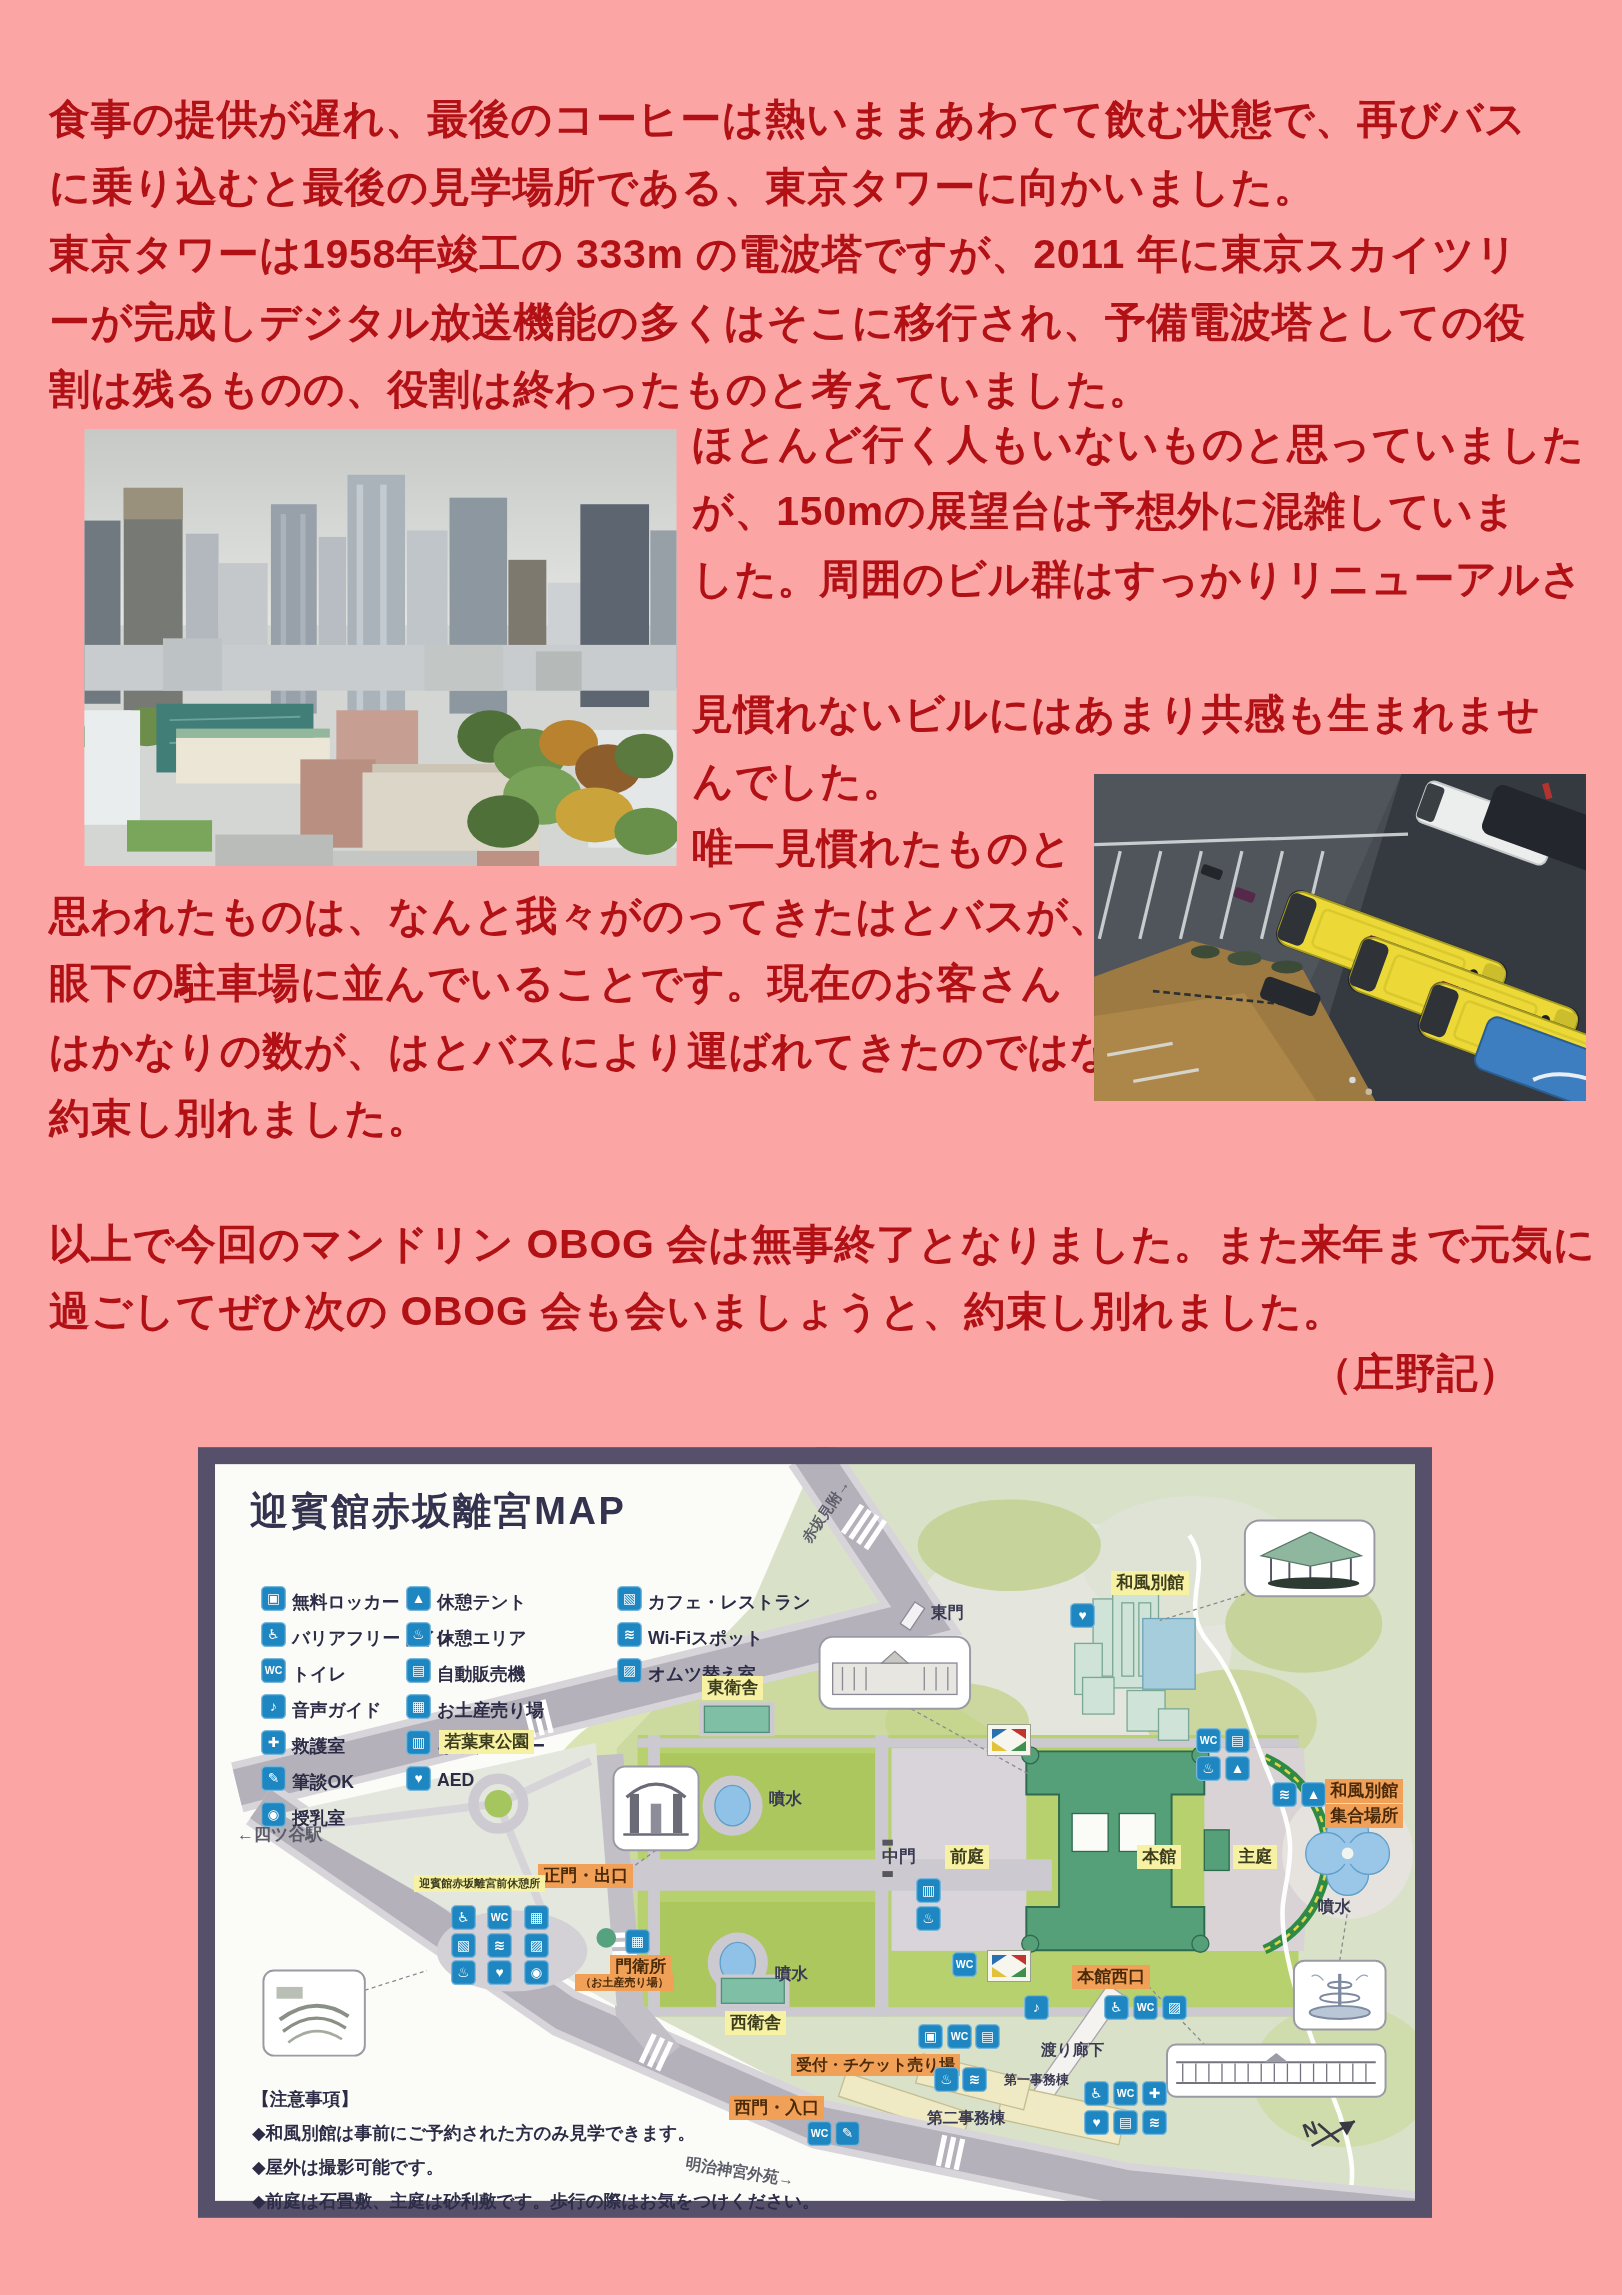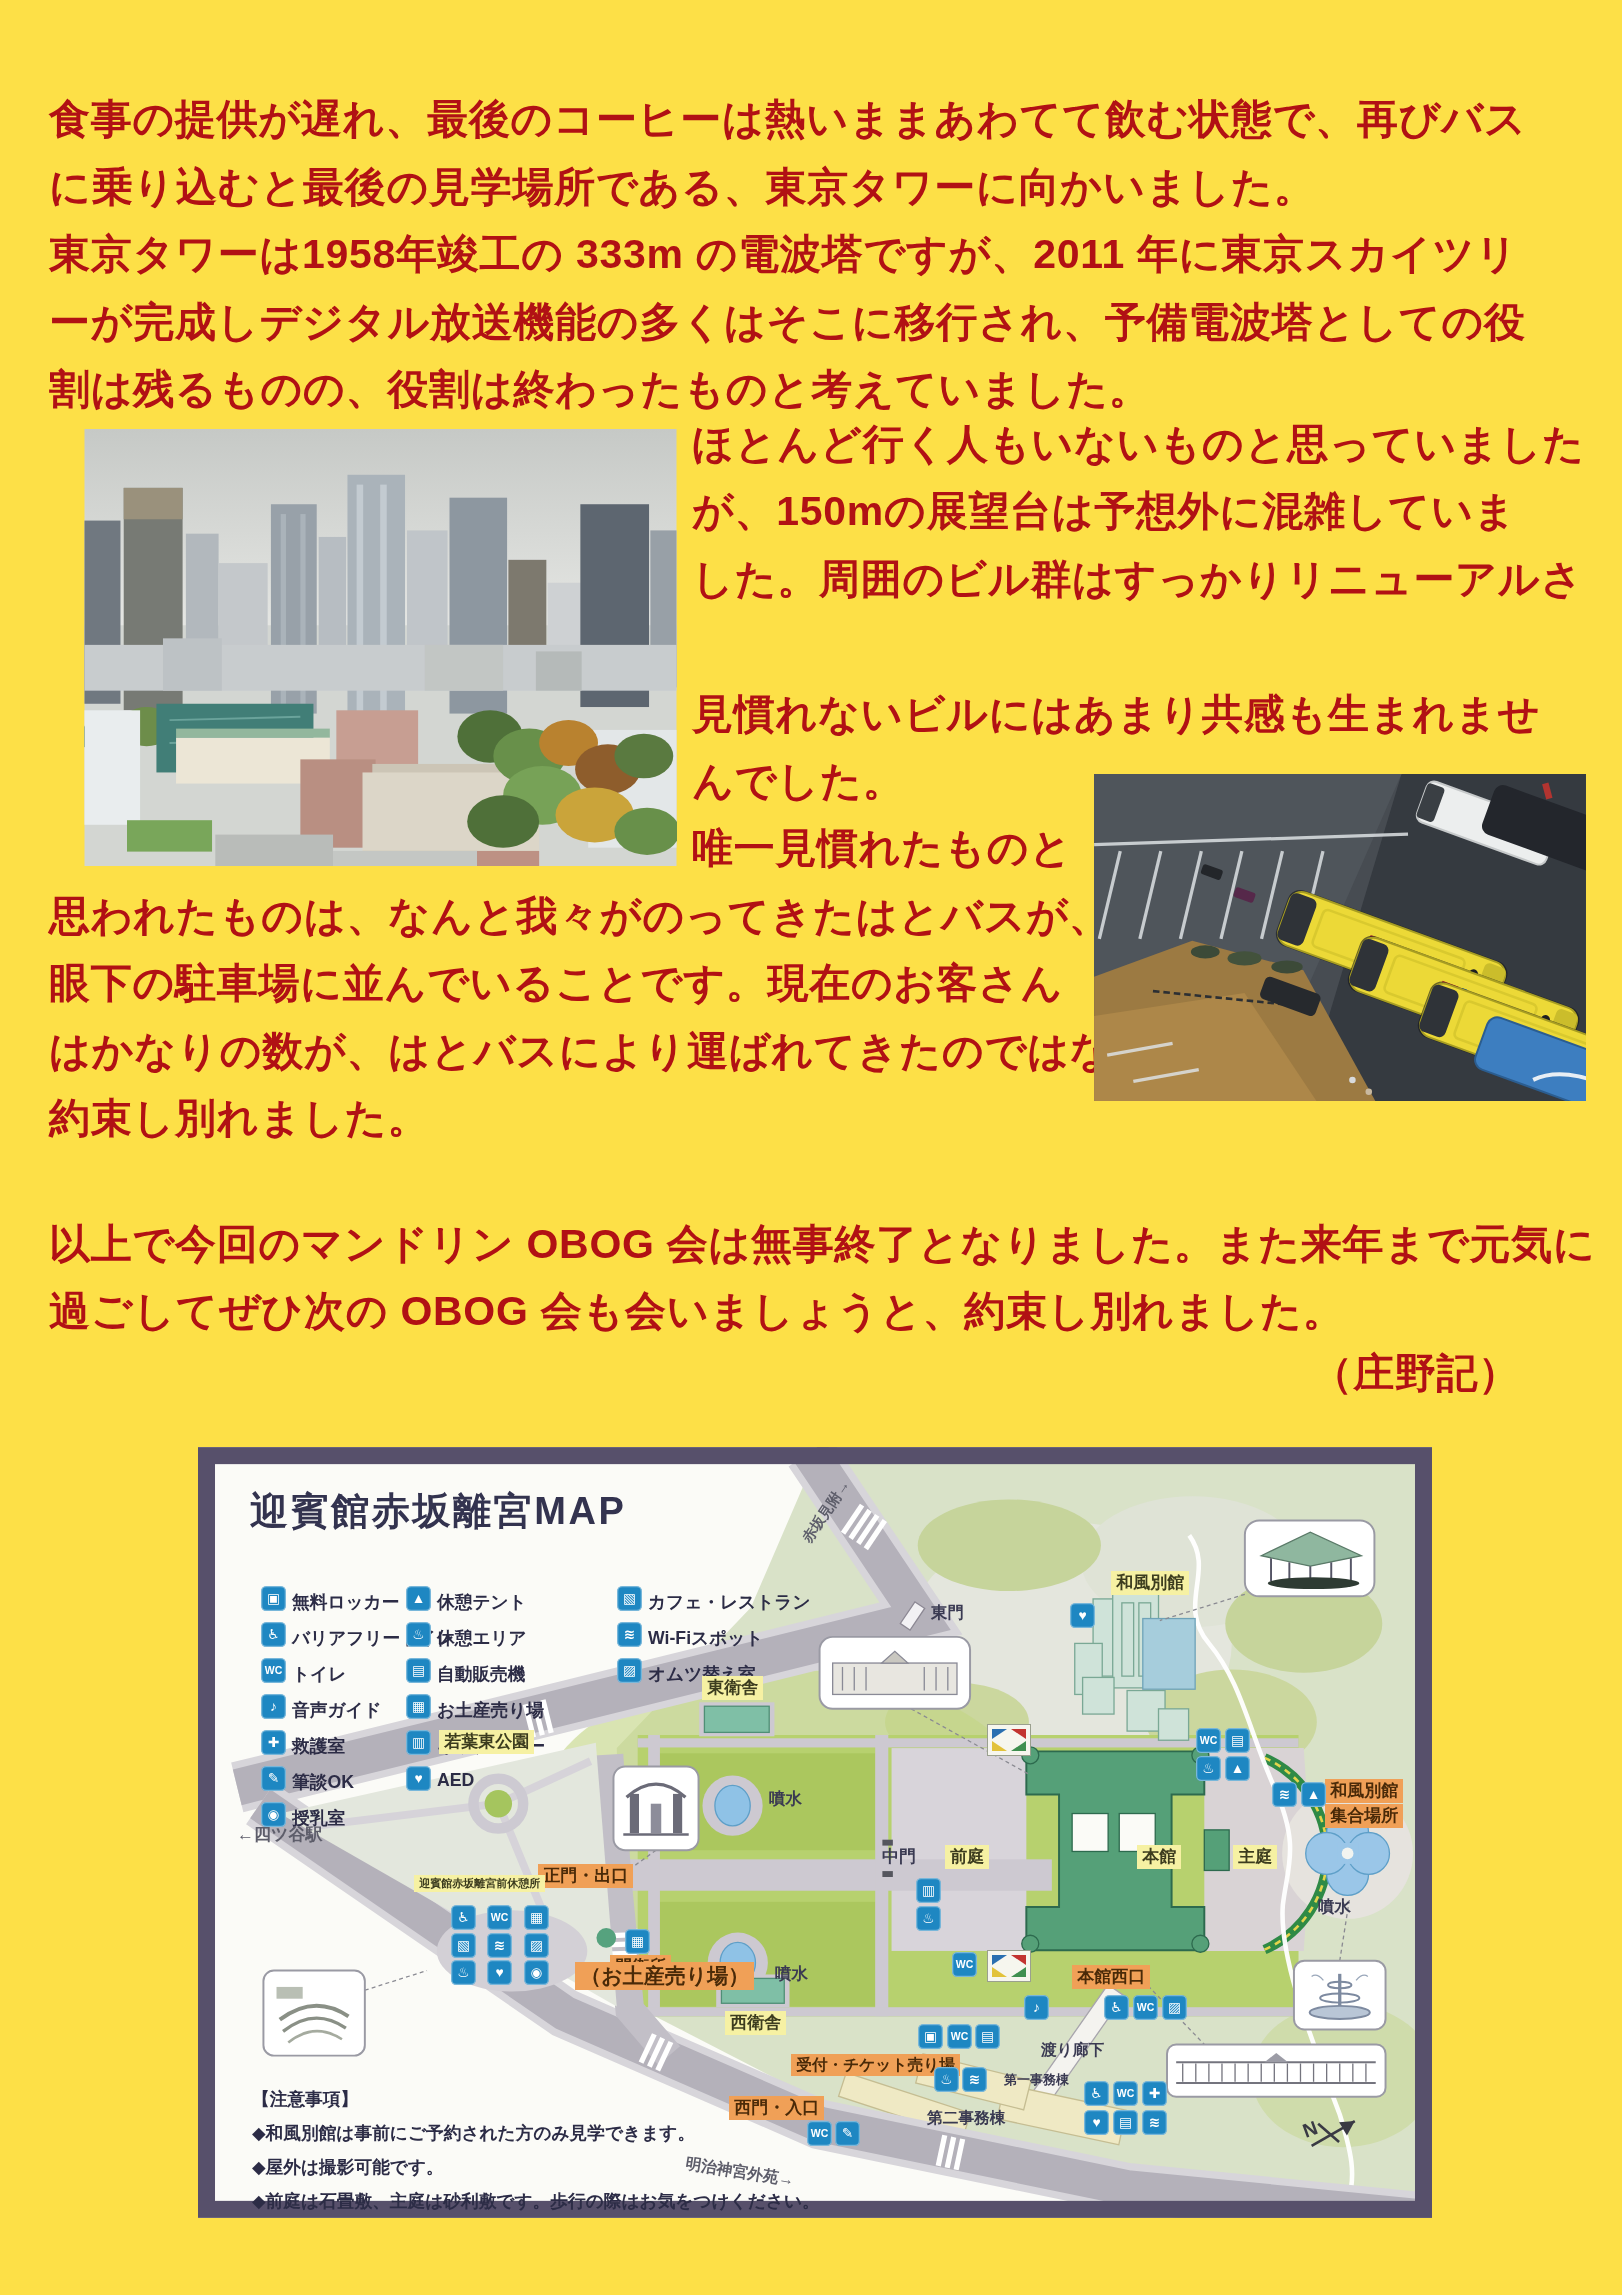--- a/index.html
+++ b/index.html
@@ -3,21 +3,21 @@
 <meta charset="utf-8">
 <style>
   :root{
     --red:#b11114;
     --navy:#32324e;
     --tileblue:#1e87c2;
     --yellowchip:#f6f1a3;
     --orangechip:#f0a057;
   }
   html,body{margin:0;padding:0;background:#888;}
-  .page{position:relative;width:1623px;height:2295px;background:#fde047;overflow:hidden;
+  .page{position:relative;width:1623px;height:2295px;background:#fca5a5;overflow:hidden;
         font-family:"Liberation Sans","DejaVu Sans",sans-serif;}
   .tl{position:absolute;font-size:41px;font-weight:600;color:var(--red);
       white-space:nowrap;letter-spacing:0.7px;line-height:1;}
   .photo{position:absolute;overflow:hidden;}
   .map{position:absolute;left:198px;top:1447px;width:1234px;height:771px;background:#fbfbf8;}
   .map svg.base{position:absolute;left:0;top:0;}
   .ml{position:absolute;white-space:nowrap;font-weight:700;color:var(--navy);line-height:1.15;}
   .chip-y{background:var(--yellowchip);color:#3c3c1e;padding:2px 5.2px;font-size:17px;}
   .chip-o{background:var(--orangechip);color:#4a2a08;padding:2px 5.2px;font-size:17px;text-align:center;}
   .plain{font-size:16.4px;color:#3a3a52;}
@@ -557,21 +557,21 @@
     <div class="ml gray" style="left:592px;top:56px;transform:rotate(-56deg);font-size:14.4px">赤坂見附→</div>
     <div class="ml plain" style="left:733px;top:156px">東門</div>
     <div class="ml chip-y" style="left:913px;top:124px">和風別館</div>
     <div class="ml chip-o" style="left:1127px;top:332px">和風別館</div>
     <div class="ml chip-o" style="left:1127px;top:357px">集合場所</div>
     <div class="ml chip-y" style="left:241px;top:283px">若葉東公園</div>
     <div class="ml gray" style="left:39px;top:378px;font-size:17px">←四ツ谷駅</div>
     <div class="ml chip-o" style="left:340px;top:417px">正門・出口</div>
     <div class="ml chip-y" style="left:216px;top:428px;font-size:11px">迎賓館赤坂離宮前休憩所</div>
     <div class="ml chip-o" style="left:412px;top:508px">門衛所</div>
-    <div class="ml chip-o" style="left:377px;top:515px;font-size:21px">（お土産売り場）</div>
+    <div class="ml chip-o" style="left:377px;top:527px;font-size:11px">（お土産売り場）</div>
     <div class="ml chip-y" style="left:504px;top:229px">東衛舎</div>
     <div class="ml chip-y" style="left:527px;top:564px">西衛舎</div>
     <div class="ml plain" style="left:571px;top:342px">噴水</div>
     <div class="ml plain" style="left:577px;top:517px">噴水</div>
     <div class="ml plain" style="left:1120px;top:450px">噴水</div>
     <div class="ml plain" style="left:684px;top:400px;font-size:17px">中門</div>
     <div class="ml chip-y" style="left:747px;top:398px">前庭</div>
     <div class="ml chip-y" style="left:939px;top:398px">本館</div>
     <div class="ml chip-y" style="left:1035px;top:398px">主庭</div>
     <div class="ml chip-o" style="left:874px;top:518px">本館西口</div>

